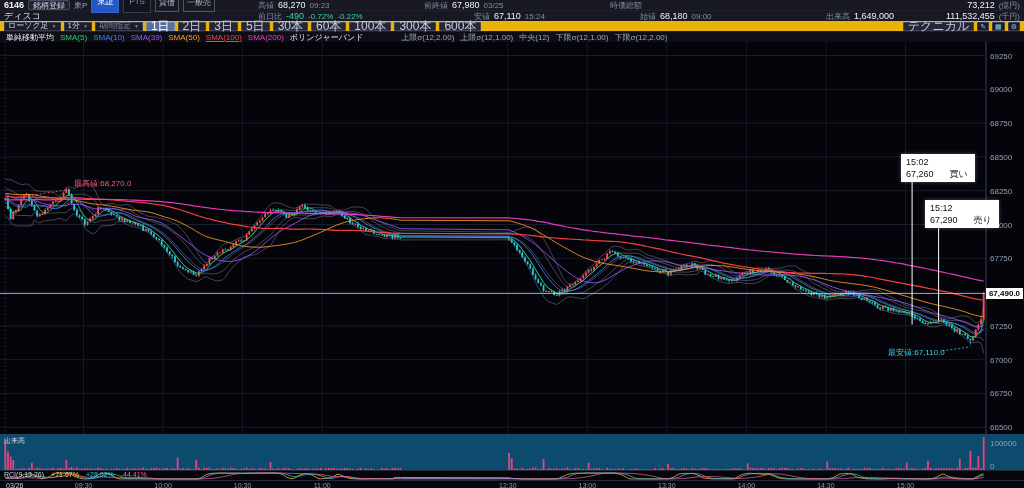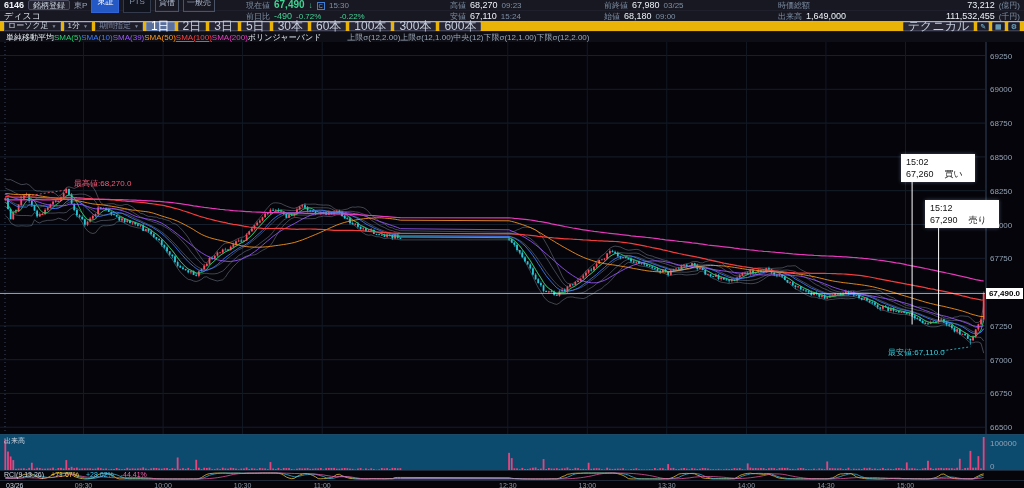--- a/index.html
+++ b/index.html
@@ -2,21 +2,21 @@
 <html><head>
 <meta charset="utf-8">
 <title>Chart</title>
 <style>
   *{box-sizing:border-box;margin:0;padding:0}
   html,body{background:#000;}
   body{font-family:"Liberation Sans",sans-serif;}
   .app{position:relative;width:1024px;height:488px;background:#04040a;color:#dfe6ee;font-size:8px;overflow:hidden}
   svg text{font-family:"Liberation Sans",sans-serif}
   
-  .hrow{display:flex;align-items:center;background:#181823;padding:0 4px;gap:4px;white-space:nowrap}
+  .hrow{display:flex;align-items:center;background:#181823;padding:0 4px;gap:16px;white-space:nowrap}
   .r1{height:11px;border-bottom:1px solid #20202c}
   .r2{height:10px}
   .left-block{display:inline-flex;align-items:center;gap:4px;width:238px;flex:none}
   .code{color:#f2f5f9;font-size:9px;font-weight:bold}
   .name{color:#e8eef5;font-size:9px}
   .btn-dark{background:#232330;border:1px solid #4a4a5e;color:#cdd5e2;font-size:8px;height:10px;line-height:7px;padding:0 4px;border-radius:2px;font-family:"Liberation Sans",sans-serif}
   .mkt{color:#9aa5b8}
   .tab{padding:0 5px;background:#11131c;border:1px solid #333a4c;color:#8b97ad;height:16px;line-height:8px;cursor:pointer}
   .tab.active{background:#2458c4;border-color:#2f63d6;color:#fff}
   .badge{border:1px solid #4a5468;color:#aeb9cc;padding:0 3px;height:14px;line-height:8px}
@@ -36,21 +36,21 @@
   .push{margin-left:auto}
   
   .toolbar{height:11px;background:#eab308;display:flex;align-items:center;gap:3px;padding:0 4px;border-bottom:1px solid #20202c}
   .dd{display:inline-flex;align-items:center;gap:3px;background:#1d1d28;border:1px solid #3c3c4e;padding:0 3px;height:9px;line-height:8px;color:#d7dee9;cursor:pointer}
   .dd.dim{color:#7b86a0}
   .caret{color:#7b86a0;font-size:5px}
   .tb-btn{background:#262634;border:1px solid #45455a;color:#c6cedd;height:9px;line-height:6px;padding:0 4px;font-size:12px;border-radius:1px;font-family:"Liberation Sans",sans-serif}
   .tb-btn.sel{background:#5a6f99;border-color:#7287b3;color:#fff}
   .icon-btn{background:#1d1d28;border:1px solid #3c3c4e;color:#7fc6e8;height:9px;line-height:7px;padding:0 2px;font-size:7px;border-radius:1px;font-family:"Liberation Sans",sans-serif}
   
-  .legend{height:10px;background:#0e0e16;display:flex;align-items:center;padding:0 6px;font-size:8px;white-space:nowrap}
+  .legend{height:10px;background:#0e0e16;display:flex;align-items:center;gap:6px;padding:0 6px;font-size:8px;white-space:nowrap}
   .legend .head{color:#e8eef5}
   .sma-item{color:#ccc}
   .gap{width:26px}
   .bb-item{color:#9aa7b5}
   
   .main-pane{position:relative;height:392px;background:#04040a}
   .main-pane svg{position:absolute;left:0;top:0}
   .vol-pane{position:relative;height:36px;background:#0c4a6e;border-top:1px solid #1d4a66}
   .vol-pane svg{position:absolute;left:0;top:1px}
   .rci-pane{position:relative;height:10px;background:#05050a;border-top:1px solid #1e2a3a}
@@ -58,45 +58,38 @@
   .time-axis{position:relative;height:8px;background:#05050a;border-top:1px solid #222a38}
   .pane-label{position:absolute;top:1px;left:4px;color:#cdd6e2;font-size:7px;z-index:2}
   .rci-head{position:absolute;top:0;left:4px;display:flex;gap:7px;font-size:7px;z-index:2}
   
   .ann{position:absolute;font-size:8px;pointer-events:none;z-index:2}
   .ann-high{color:#ff5a7a;top:136px;left:74px}
   .ann-low{color:#35d2e2;top:305px;left:888px}
   .price-tag{position:absolute;top:246px;left:986px;width:37px;height:11px;background:#fff;color:#000;font-size:8px;font-weight:bold;text-align:center;line-height:11px;z-index:3}
   .callout{position:absolute;width:74px;height:28px;background:#fff;color:#111;padding:2px 5px;font-size:9px;line-height:12px;z-index:3;box-shadow:0 0 4px rgba(200,220,255,.35)}
   .callout .t{display:block}
-  .callout .a{margin-left:11px}
+  .callout .a{margin-left:16px}
   #callout-buy{top:112px;left:901px}
   #callout-sell{top:158px;left:925px}
 </style>
 </head>
 <body>
 
 <div class="app">
 
   <div class="hrow r1">
     <span class="left-block">
       <span class="code">6146</span>
       <button class="btn-dark">銘柄登録</button>
       <span class="mkt">東P</span>
       <span class="tab active">東証</span>
       <span class="tab">PTS</span>
       <span class="badge">貸借</span>
       <span class="badge">一般売</span>
-    </span>
-    <span class="grp g-cur">
-      <span class="lbl">現在値</span>
-      <span class="val cur down">67,490</span>
-      <span class="arr down">↓</span>
-      <span class="cflag">C</span>
-      <span class="tm">15:30</span>
     </span>
     <span class="grp g-hl">
       <span class="lbl">高値</span>
       <span class="val">68,270</span>
       <span class="tm">09:23</span>
     </span>
     <span class="grp g-po">
       <span class="lbl">前終値</span>
       <span class="val">67,980</span>
       <span class="tm">03/25</span>
@@ -109,21 +102,21 @@
   </div>
 
   <div class="hrow r2">
     <span class="left-block">
       <span class="name">ディスコ</span>
     </span>
     <span class="grp g-cur">
       <span class="lbl">前日比</span>
       <span class="val down">-490</span>
       <span class="down">-0.72%</span>
-      <span class="down" style="margin-left:14px">-0.22%</span>
+      <span class="down" style="">-0.22%</span>
     </span>
     <span class="grp g-hl">
       <span class="lbl">安値</span>
       <span class="val">67,110</span>
       <span class="tm">15:24</span>
     </span>
     <span class="grp g-po">
       <span class="lbl">始値</span>
       <span class="val">68,180</span>
       <span class="tm">09:00</span>

